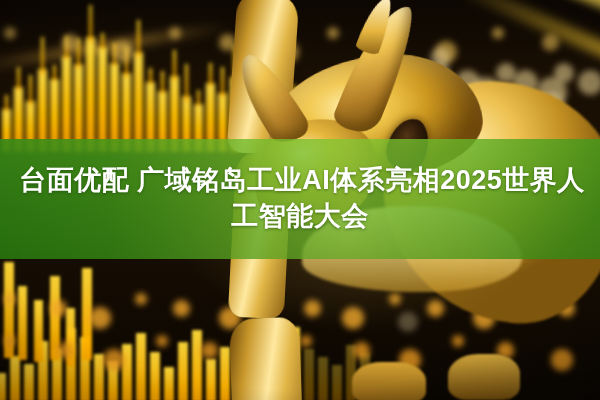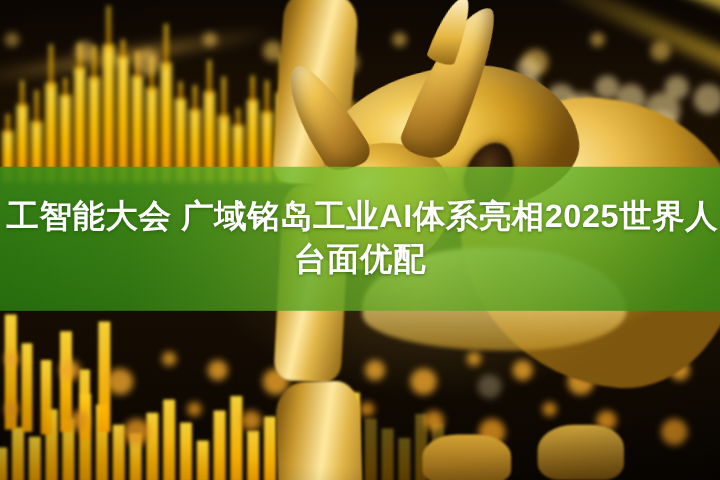--- a/index.html
+++ b/index.html
@@ -345,17 +345,17 @@
     <div class="horn gold" id="hornR"></div>
     <div class="horn gold" id="hornRtip"></div>
     <div class="gold" id="eye"></div>
   </div>
 
   <div class="layer" id="glow"></div>
   <div class="layer" id="vignette"></div>
 
   <div id="band">
     <div id="bandTint"></div>
-    <div class="tline" id="line1">工智能大会 广域铭岛工业AI体系亮相2025世界人</div>
-    <div class="tline" id="line2">台面优配</div>
+    <div class="tline" id="line1">台面优配 广域铭岛工业AI体系亮相2025世界人</div>
+    <div class="tline" id="line2">工智能大会</div>
   </div>
 
 </div>
 
 </body></html>

